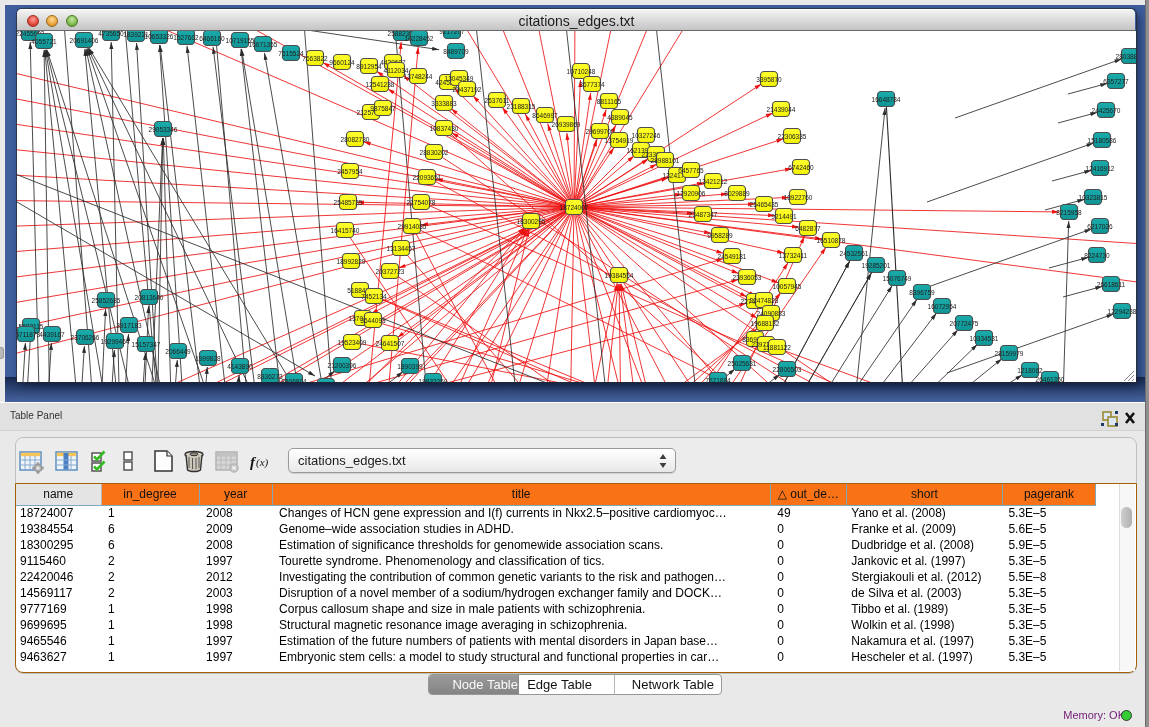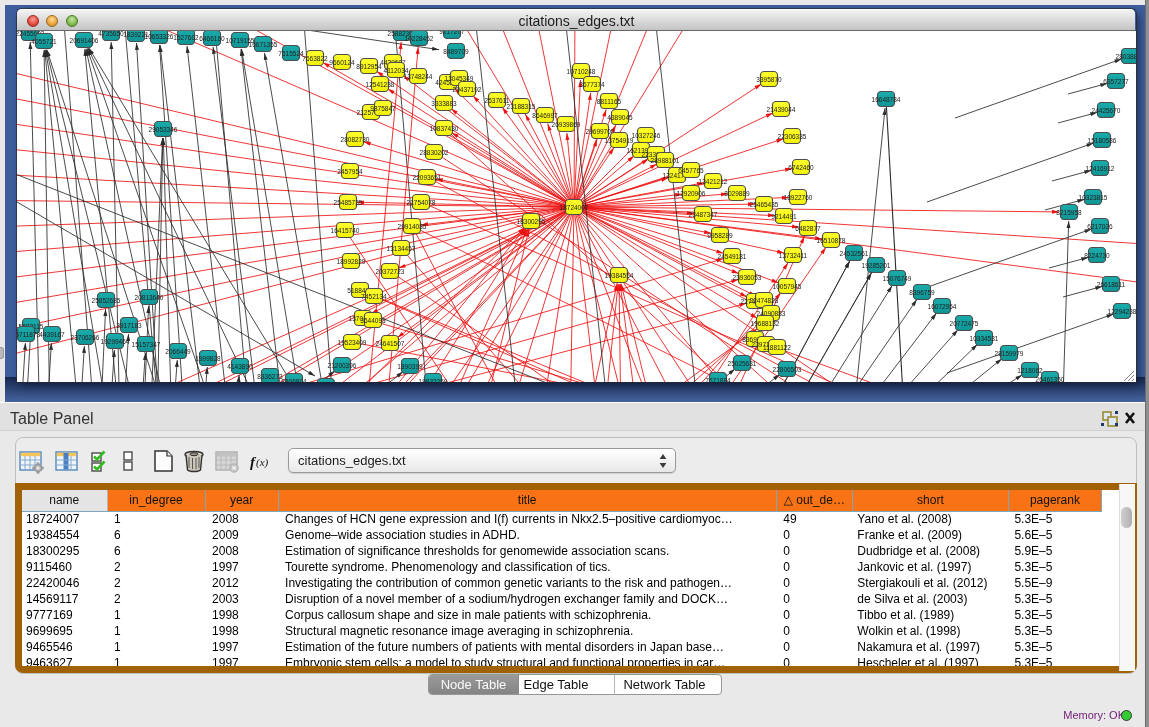--- a/index.html
+++ b/index.html
@@ -11,39 +11,39 @@
 #titlebar{left:17px;top:9px;width:1118px;height:22px;border-radius:5px 5px 0 0;background:linear-gradient(#f5f5f5,#c4c4c4);border-bottom:1px solid #686868;box-shadow:inset 0 1px 0 #fdfdfd}
 #title{left:17px;top:13px;width:1119px;text-align:center;font-size:14px;color:#1c1c1c}
 .tl{width:12px;height:12px;border-radius:50%;top:15px}
 #tlr{left:27px;background:radial-gradient(circle at 50% 35%,#ff9d96,#e3483d 60%,#b02e24);border:0.5px solid #9c2b22}
 #tlo{left:46px;background:radial-gradient(circle at 50% 35%,#ffd98f,#e9a33c 60%,#c07c1d);border:0.5px solid #9a6a18}
 #tlg{left:66px;background:radial-gradient(circle at 50% 35%,#c4e8a2,#7cb84c 60%,#568c2a);border:0.5px solid #4e7d26}
 #canvas{left:17px;top:31px;width:1119px;height:351px;background:#fff;overflow:hidden}
 
 #tp{left:0;top:402px;width:1149px;height:325px;background:#e9e9e9;border-top:1px solid #fdfdfd}
 #tpbar{left:0;top:403px;width:1149px;height:28px;background:#e1e1e1;border-bottom:1px solid #d2d2d2}
-#tptitle{left:10px;top:410px;font-size:16px;color:#333}
+#tptitle{left:10px;top:410px;font-size:10px;color:#333}
 
 #combo{left:288px;top:448px;width:388px;height:25px;border:1px solid #9a9a9a;border-radius:5px;background:linear-gradient(#ffffff,#e8e8e8);font-size:13px;color:#1a1a1a;line-height:23px;padding-left:9px;box-shadow:0 1px 1px rgba(0,0,0,.12)}
 
 
 #tbcont{left:15px;top:437px;width:1122px;height:237px;background:#ececec;border:1px solid #bfbfbf;border-radius:8px}
-#tblwrap{left:15px;top:483px;width:1122px;height:190px;background:#fff;border:7px solid #a16207;border-radius:0 0 8px 8px;overflow:hidden}
+#tblwrap{left:15px;top:483px;width:1122px;height:190px;background:#fff;border:1px solid #a16207;border-radius:0 0 8px 8px;overflow:hidden}
 table{border-collapse:collapse;table-layout:fixed;width:1080px;font-size:12px}
 th{background:#f97316;border-right:1px solid #7da7ba;border-bottom:1px solid #7da7ba;font-weight:normal;height:21px;padding:0;color:#111}
 th.c0{background:#e4e4e4;border-right:1px solid #b5b5b5}
 td{height:16px;padding:0 0 0 4px;white-space:nowrap;overflow:hidden;color:#000}
 td.c1,td.c2,td.c3,td.c4{padding-left:7px}td.c6{padding-left:6px}
 .c0{width:85px}.c1{width:98px}.c2{width:73px}.c3{width:498px}.c4{width:76px}.c5{width:156px}.c6{width:93px}
 td.c5{padding-left:5px}
 #vscroll{left:1119px;top:484px;width:16px;height:187px;background:#f7f7f7;border-left:1px solid #ddd}
 #vthumb{left:1121px;top:507px;width:11px;height:21px;background:linear-gradient(90deg,#cfcfcf,#b0b0b0);border-radius:6px}
 
 #seg{left:428px;top:674px;width:294px;height:21px;border:1px solid #979797;border-radius:4px;background:#fff;font-size:13px}
-.sg{position:absolute;top:0;height:19px;line-height:19px;text-align:center;color:#111}
+.sg{position:absolute;top:0;height:19px;line-height:19px;text-align:right;color:#111}
 #sg1{left:0;width:90px;background:linear-gradient(#9b9b9b,#848484);color:#fbfbfb;border-radius:3px 0 0 3px;border-right:1px solid #8b8b8b}
 #sg2{left:91px;width:72px}
 #sg3{left:185px;width:100px;border-left:1px solid #b5b5b5}
 #mem{right:24px;top:709px;font-size:11px;color:#701a75}
 #memdot{left:1121px;top:710px;width:11px;height:11px;border-radius:50%;background:#32cd32;border:1px solid #3a3a3a}
 #rstrip{left:1145px;top:0;width:4px;height:727px;background:#8f8f8f;border-left:1px solid #6a6a6a}
 </style></head>
 <body>
 <div id="blue" class="abs"></div>
 <div id="blueshadowB" class="abs"></div>
@@ -823,21 +823,21 @@
           <td class="c5">Jankovic et al. (1997)</td>
           <td class="c6">5.3E–5</td>
         </tr>
         <tr>
           <td class="c0">22420046</td>
           <td class="c1">2</td>
           <td class="c2">2012</td>
           <td class="c3">Investigating the contribution of common genetic variants to the risk and pathogen…</td>
           <td class="c4">0</td>
           <td class="c5">Stergiakouli et al. (2012)</td>
-          <td class="c6">5.5E–9</td>
+          <td class="c6">5.5E–8</td>
         </tr>
         <tr>
           <td class="c0">14569117</td>
           <td class="c1">2</td>
           <td class="c2">2003</td>
           <td class="c3">Disruption of a novel member of a sodium/hydrogen exchanger family and DOCK…</td>
           <td class="c4">0</td>
           <td class="c5">de Silva et al. (2003)</td>
           <td class="c6">5.3E–5</td>
         </tr>

